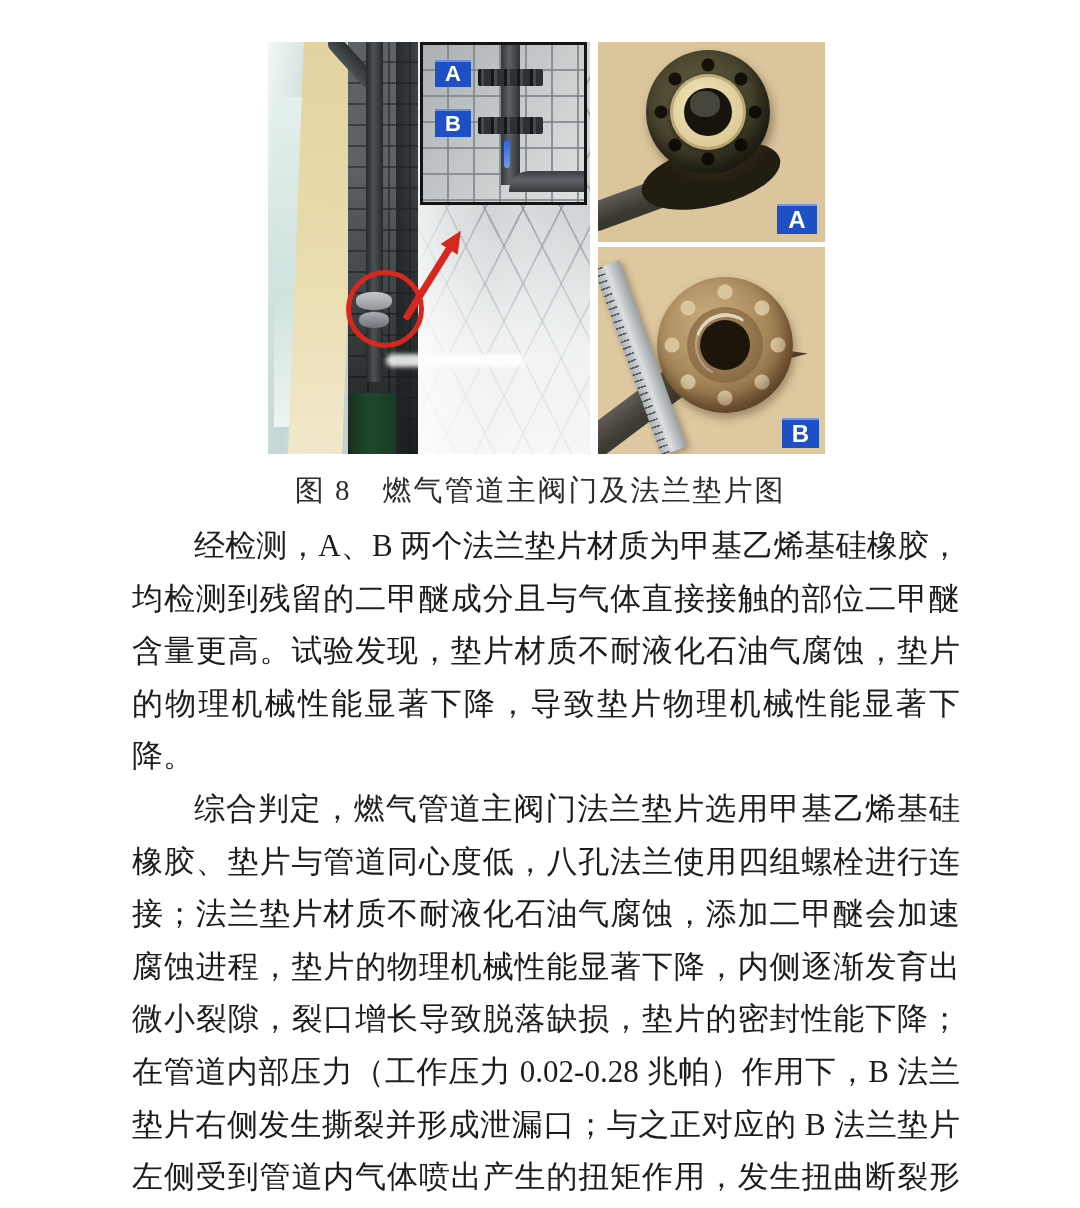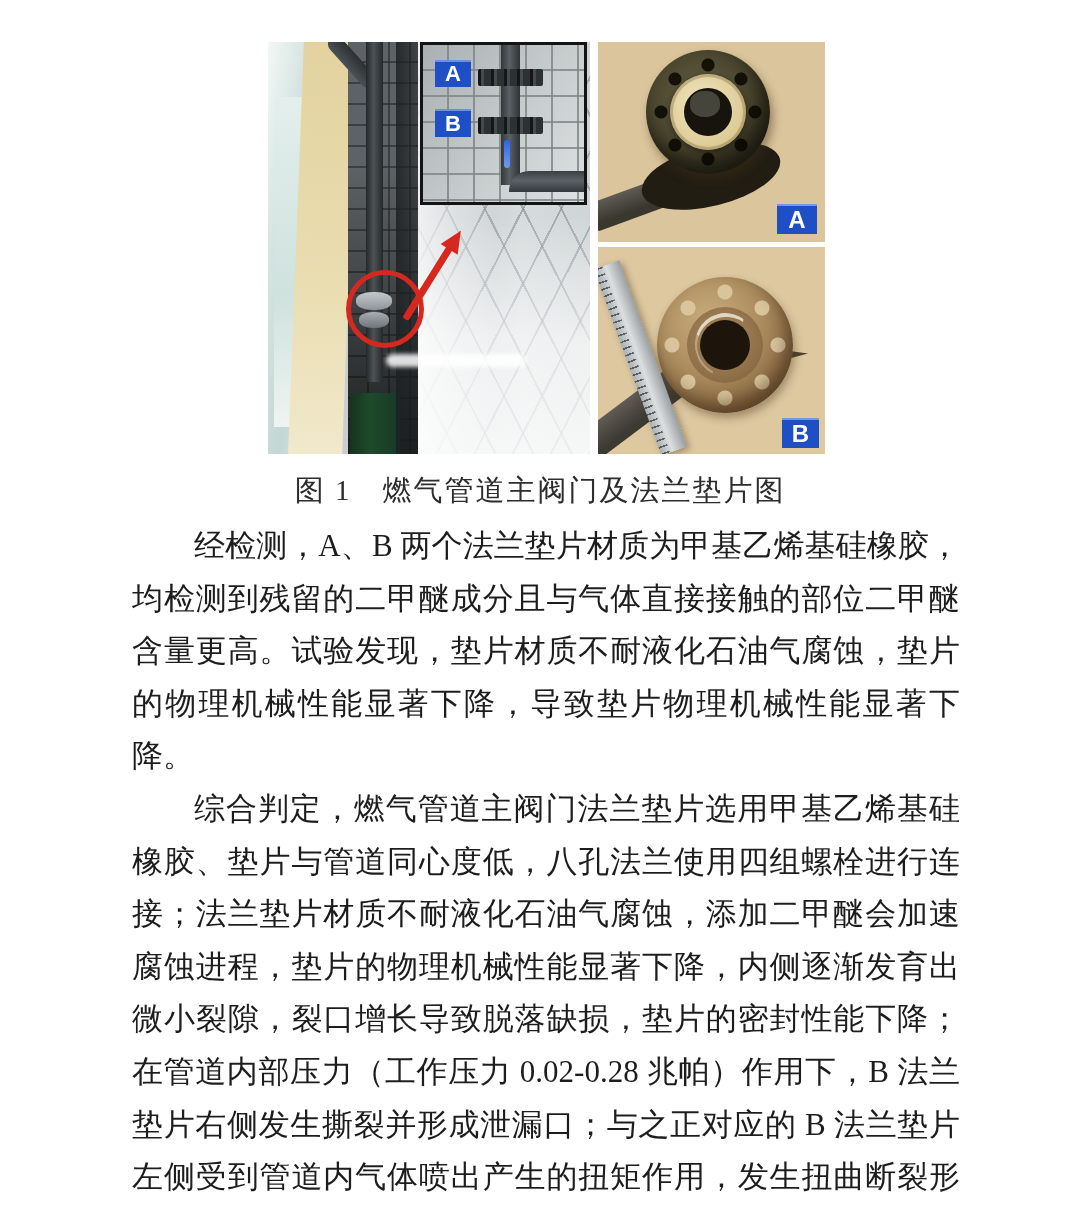--- a/index.html
+++ b/index.html
@@ -200,21 +200,21 @@
       <div class="abs flange-b">
         <div class="abs flange-b-inner"></div>
         <div class="abs bore-b"></div>
         <div class="abs bore-b-glint"></div>
       </div>
       <div class="abs ruler"></div>
       <div class="corner-label b">B</div>
     </div>
   </div>
 
-  <div class="caption">图 1　燃气管道主阀门及法兰垫片图</div>
+  <div class="caption">图 8　燃气管道主阀门及法兰垫片图</div>
 
   <div class="body-text">
     <p>经检测，A、B 两个法兰垫片材质为甲基乙烯基硅橡胶，均检测到残留的二甲醚成分且与气体直接接触的部位二甲醚含量更高。试验发现，垫片材质不耐液化石油气腐蚀，垫片的物理机械性能显著下降，导致垫片物理机械性能显著下降。</p>
     <p>综合判定，燃气管道主阀门法兰垫片选用甲基乙烯基硅橡胶、垫片与管道同心度低，八孔法兰使用四组螺栓进行连接；法兰垫片材质不耐液化石油气腐蚀，添加二甲醚会加速腐蚀进程，垫片的物理机械性能显著下降，内侧逐渐发育出微小裂隙，裂口增长导致脱落缺损，垫片的密封性能下降；在管道内部压力（工作压力 0.02-0.28 兆帕）作用下，B 法兰垫片右侧发生撕裂并形成泄漏口；与之正对应的 B 法兰垫片左侧受到管道内气体喷出产生的扭矩作用，发生扭曲断裂形成泄漏口，造成管道内气体大量泄漏。</p>
     <p>4.点火源分析</p>
   </div>
 
 </div>
 
 </body></html>

